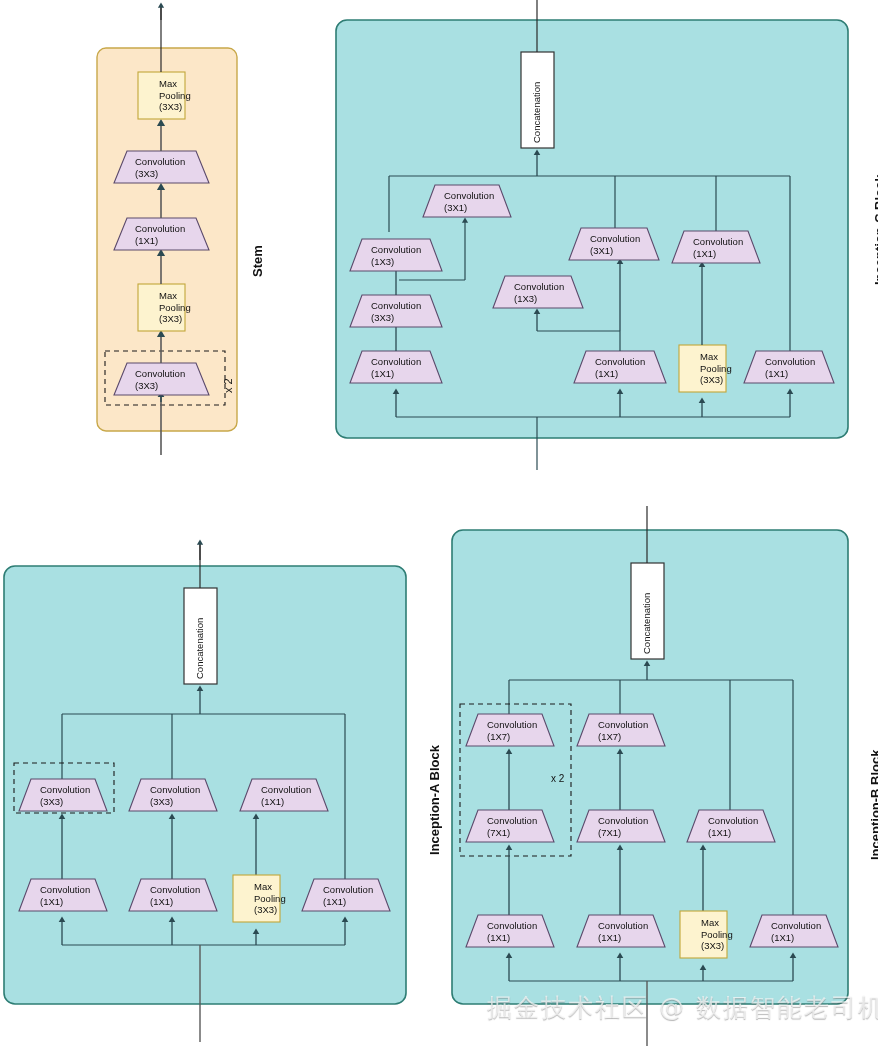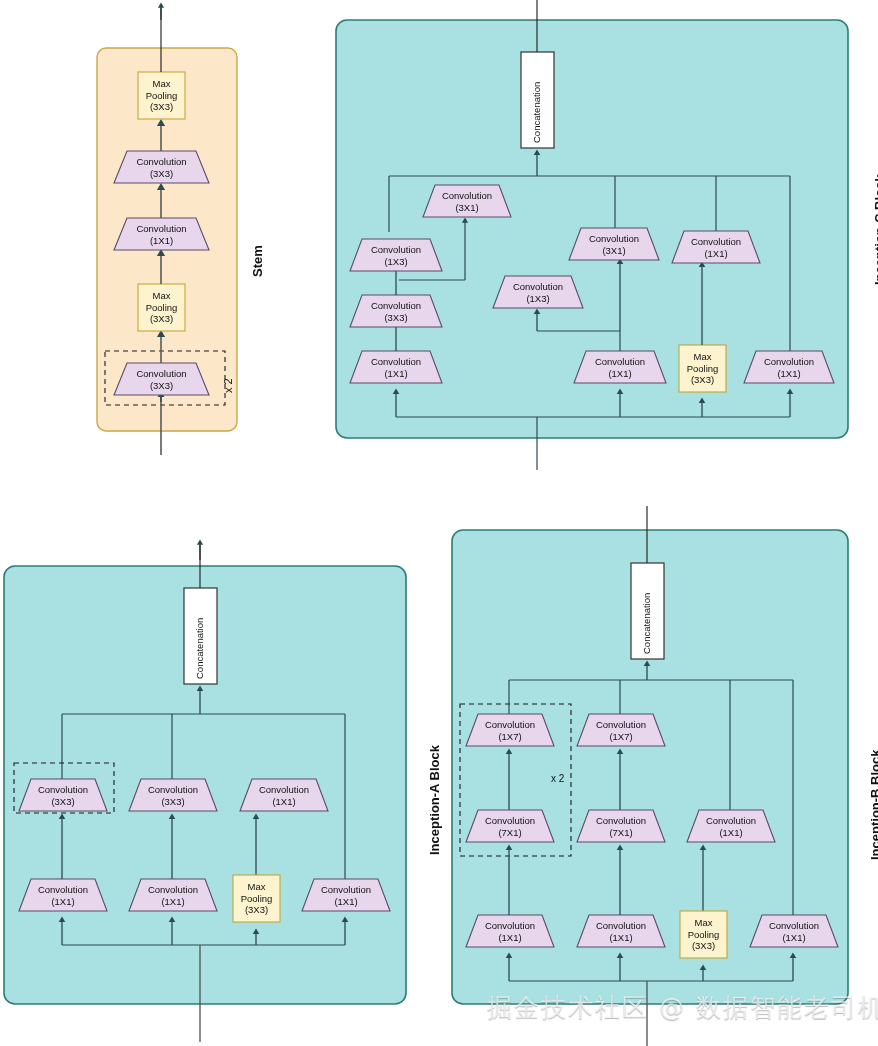--- a/index.html
+++ b/index.html
@@ -15,26 +15,27 @@
     overflow: hidden;
   }
   #canvas {
     position: absolute;
     left: 0; top: 0;
     width: 878px;
     height: 1046px;
   }
   .node-label {
     position: absolute;
-    text-align: center;
+    text-align: left;
     color: #111111;
     font-size: 9.5px;
     line-height: 11.5px;
     pointer-events: none;
     white-space: nowrap;
+    padding-left: 21px;
   }
   .vlabel {
     position: absolute;
     color: #111111;
     font-weight: bold;
     font-size: 13px;
     transform-origin: 0 0;
     white-space: nowrap;
   }
   .vlabel-light {

